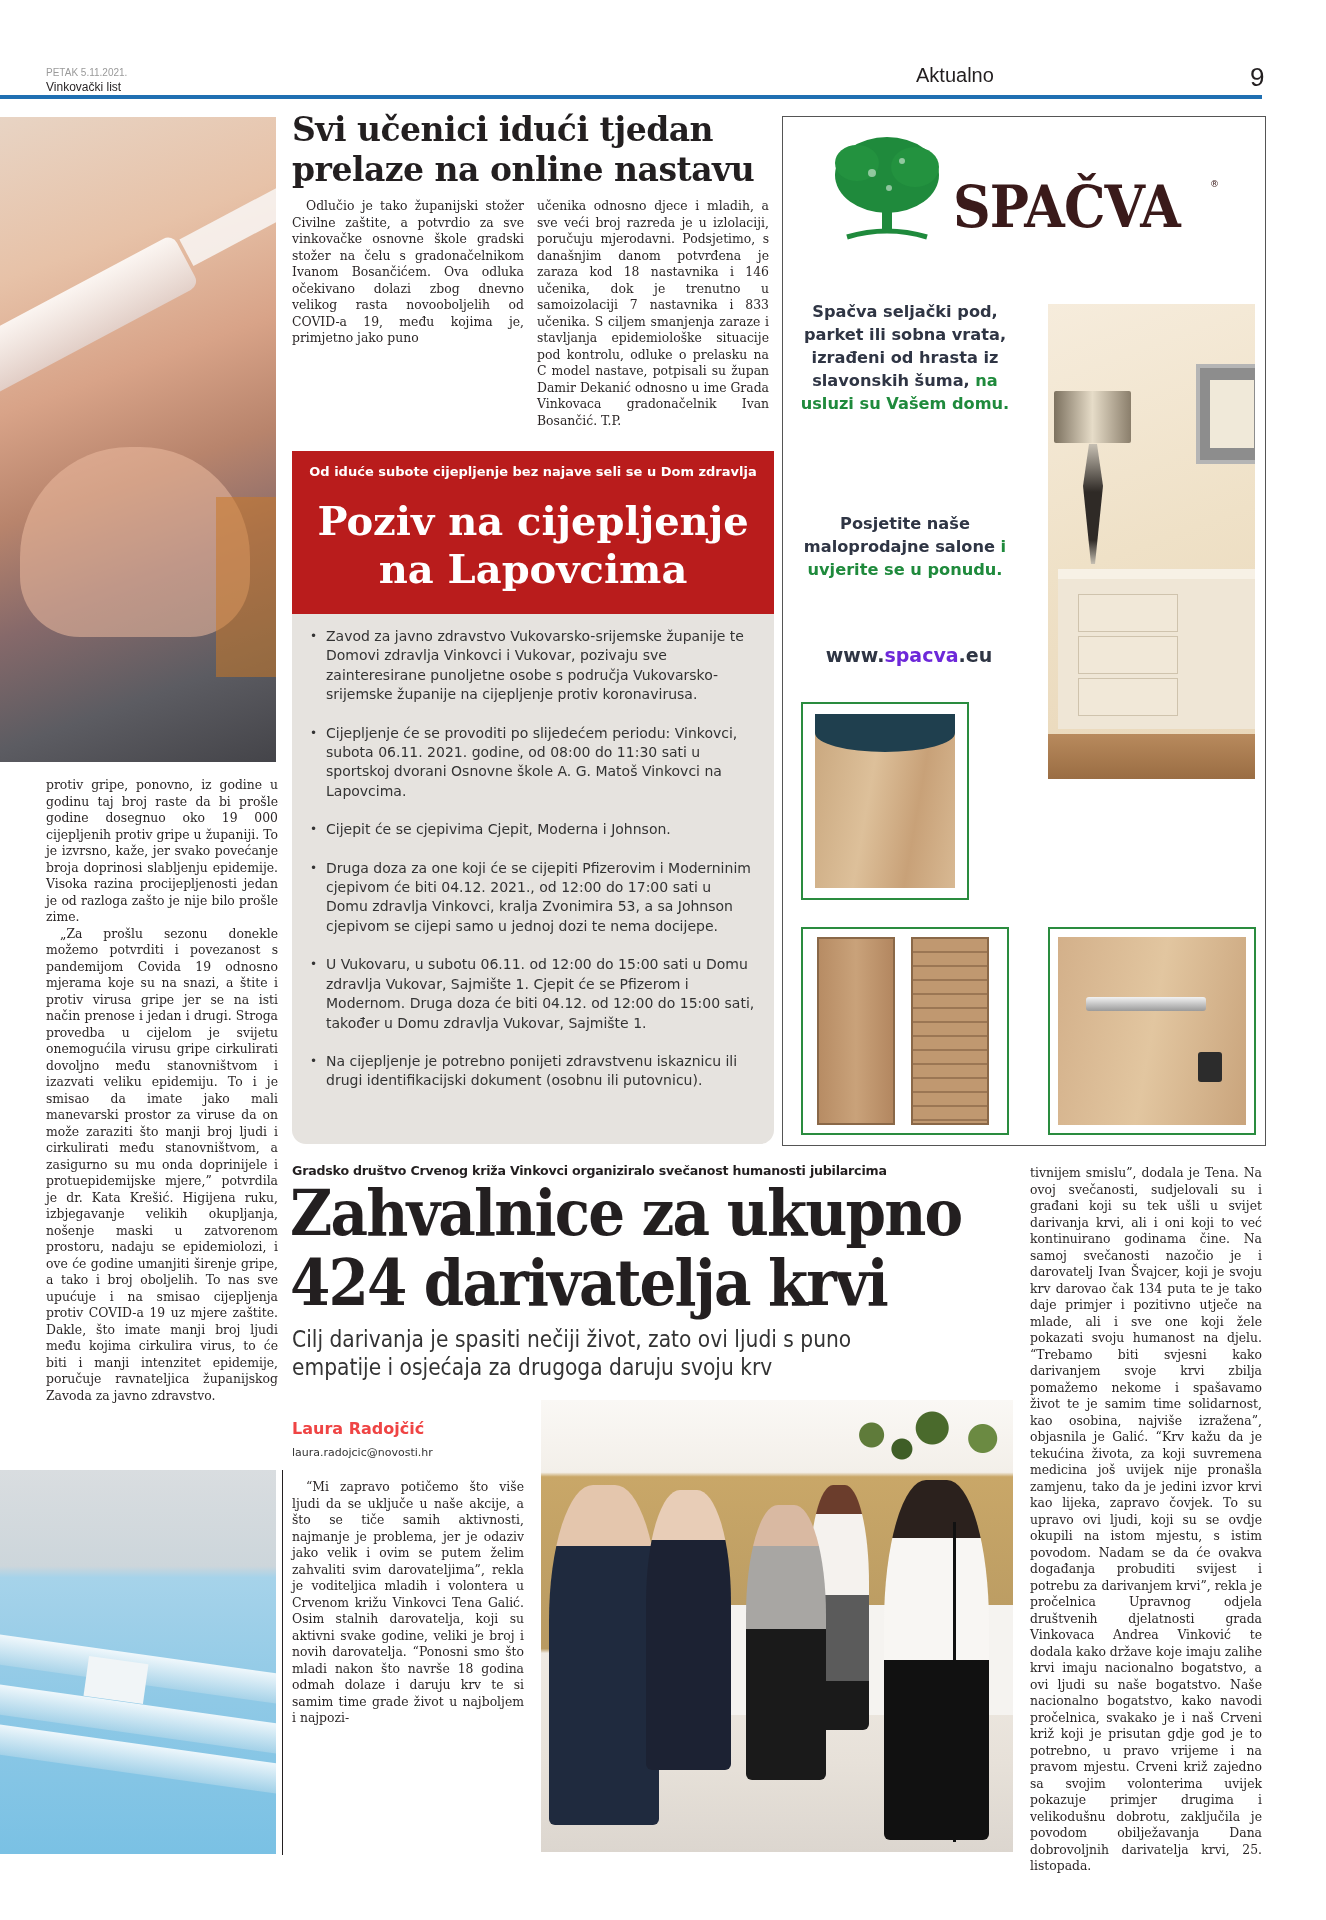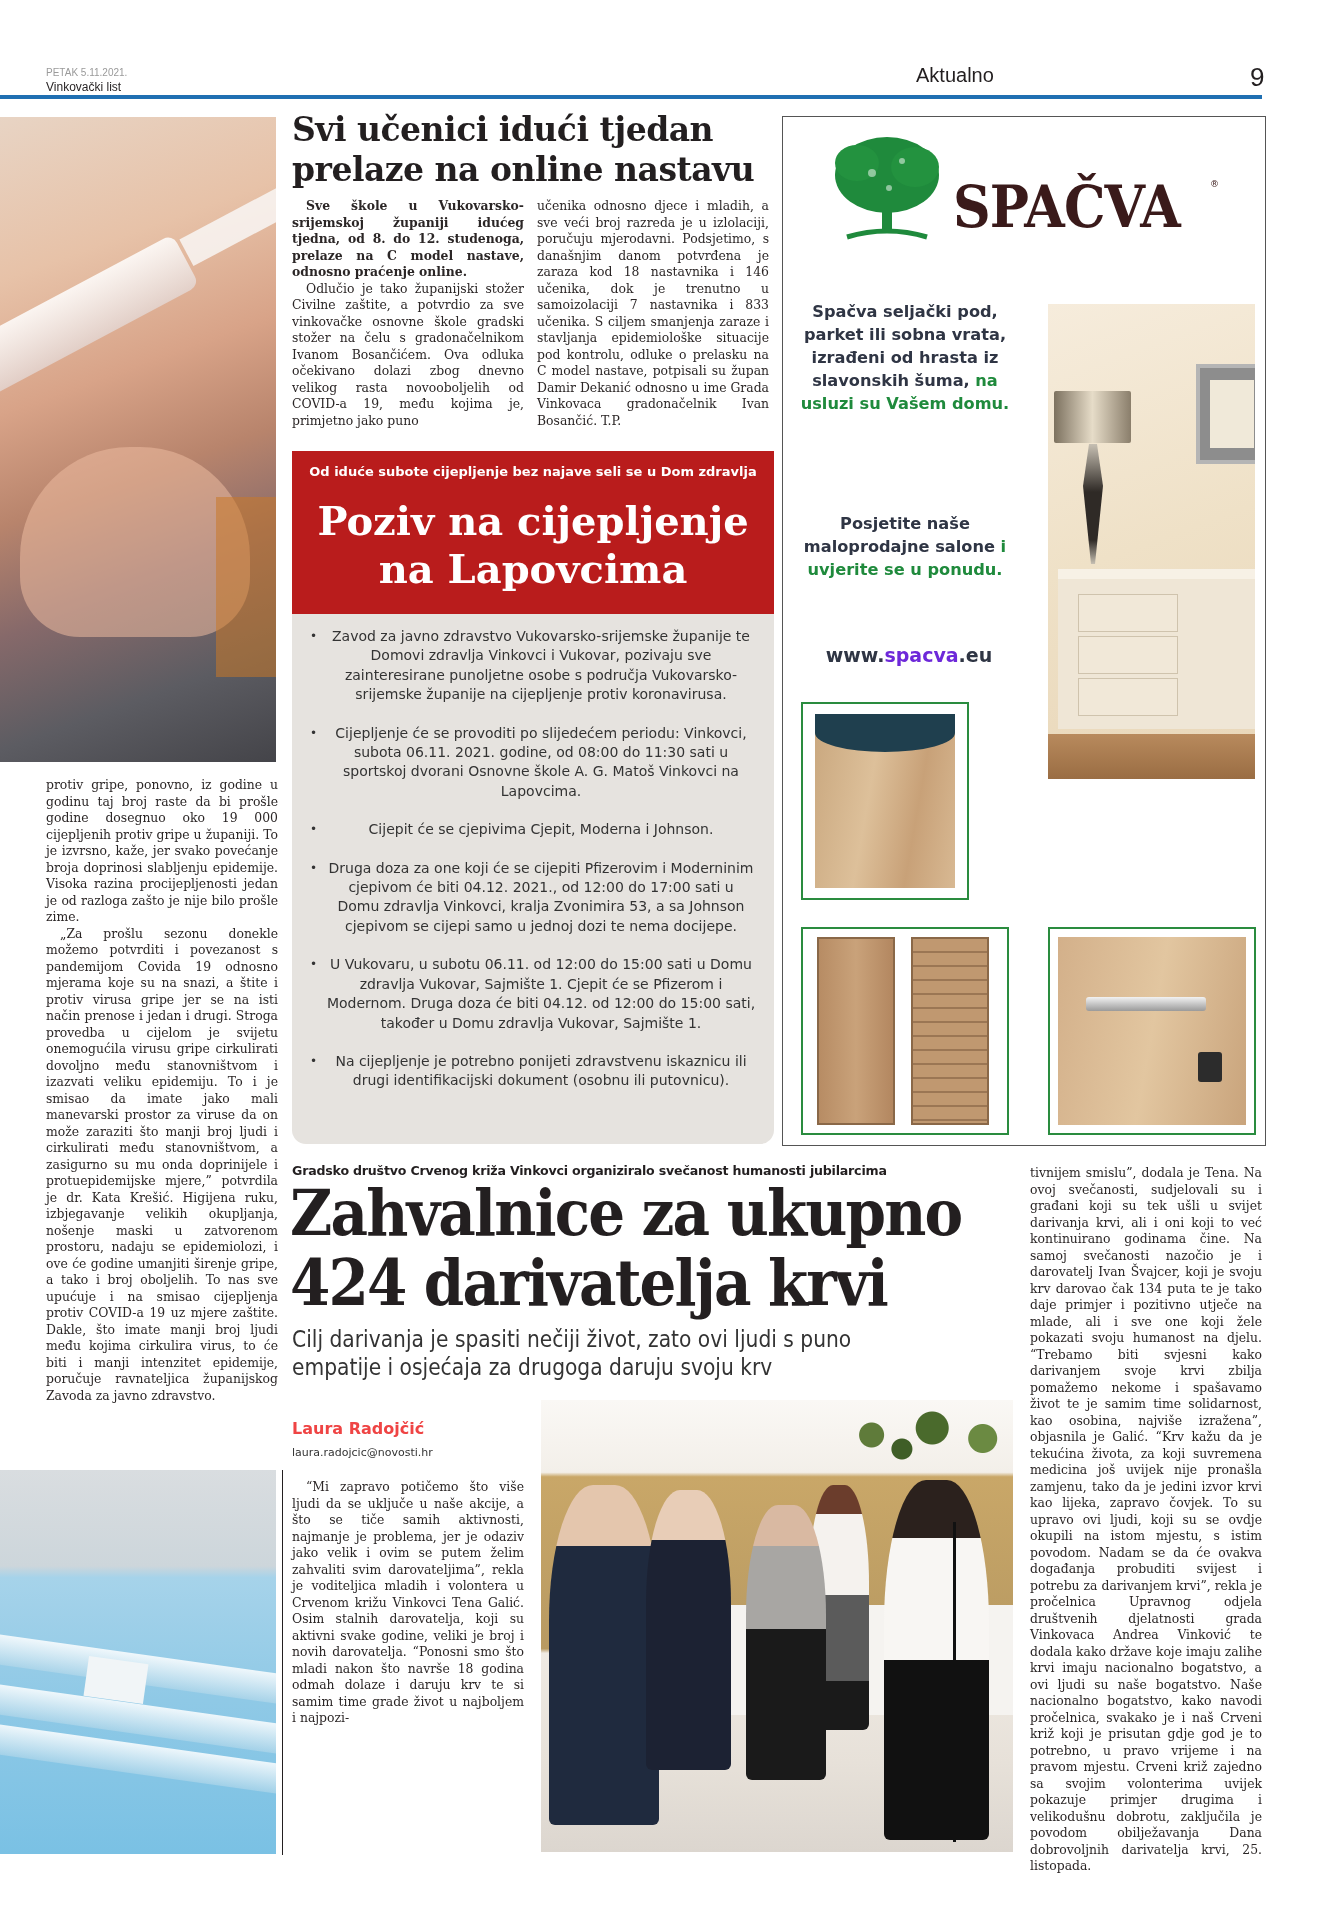--- a/index.html
+++ b/index.html
@@ -43,21 +43,21 @@
   .art1-col.c1 { left: 292px; }
   .art1-col.c2 { left: 537px; }
   .art1-col .lead { font-weight: bold; text-indent: 14px; }
   .art1-col .body { text-indent: 14px; }
 
   
   .red-box { position: absolute; left: 292px; top: 451px; width: 482px; height: 163px; background: #b91c1c; color: #fff; text-align: center; }
   .red-kicker { position: absolute; left: 0; top: 13px; width: 100%; font-family: "DejaVu Sans", sans-serif; font-weight: bold; font-size: 13px; }
   .red-title { position: absolute; left: 0; top: 46px; width: 100%; font-family: "DejaVu Serif", serif; font-weight: bold; font-size: 40px; line-height: 48px; }
 
-  .grey-box { position: absolute; left: 292px; top: 614px; width: 482px; height: 530px; background: #e6e3df; border-radius: 0 0 14px 14px; padding: 13px 18px 0 14px; text-align: center; }
+  .grey-box { position: absolute; left: 292px; top: 614px; width: 482px; height: 530px; background: #e6e3df; border-radius: 0 0 14px 14px; padding: 13px 18px 0 14px; }
   .grey-box ul { list-style: none; }
   .grey-box li { position: relative; padding-left: 20px; font-family: "DejaVu Sans", sans-serif; font-size: 14px; line-height: 19.4px; color: #333; margin-bottom: 19px; }
   .grey-box li::before { content: "•"; position: absolute; left: 4px; top: 0; font-size: 12px; }
 
   
   .ad-box { position: absolute; left: 782px; top: 116px; width: 484px; height: 1030px; border: 1px solid #555; background: #fff; overflow: hidden; }
   .ad-tree { position: absolute; left: 44px; top: 16px; width: 120px; height: 110px; }
   .ad-brand { position: absolute; left: 170px; top: 56px; font-family: "DejaVu Serif", serif; font-weight: bold; font-size: 58px; color: #3a1a1a; letter-spacing: -1px; transform: scaleX(0.9); transform-origin: left; }
   .ad-reg { position: absolute; left: 427px; top: 62px; font-family: "DejaVu Sans", sans-serif; font-size: 9px; color: #3a1a1a; }
   .ad-copy { position: absolute; left: 6px; width: 232px; text-align: center; font-family: "DejaVu Sans", sans-serif; font-weight: bold; font-size: 16.2px; line-height: 23px; color: #2f3544; }
@@ -139,21 +139,20 @@
 <div class="photo-vaccine">
   <div class="tube t1"></div>
   <div class="tube t2"></div>
   <div class="tube t3"></div>
   <div class="label"></div>
 </div>
 <div class="col-rule-l"></div>
 
 <h1 class="art1-title">Svi učenici idući tjedan prelaze na online nastavu</h1>
 <div class="art1-col c1">
-  <p class="lead">Sve škole u Vukovarsko-srijemskoj županiji idućeg tjedna, od 8. do 12. studenoga, prelaze na C model nastave, odnosno praćenje online.</p>
   <p class="body">Odlučio je tako županijski stožer Civilne zaštite, a potvrdio za sve vinkovačke osnovne škole gradski stožer na čelu s gradonačelnikom Ivanom Bosančićem. Ova odluka očekivano dolazi zbog dnevno velikog rasta novooboljelih od COVID-a 19, među kojima je, primjetno jako puno</p>
 </div>
 <div class="art1-col c2">
   <p>učenika odnosno djece i mladih, a sve veći broj razreda je u izlolaciji, poručuju mjerodavni. Podsjetimo, s današnjim danom potvrđena je zaraza kod 18 nastavnika i 146 učenika, dok je trenutno u samoizolaciji 7 nastavnika i 833 učenika. S ciljem smanjenja zaraze i stavljanja epidemiološke situacije pod kontrolu, odluke o prelasku na C model nastave, potpisali su župan Damir Dekanić odnosno u ime Grada Vinkovaca gradonačelnik Ivan Bosančić. T.P.</p>
 </div>
 
 <div class="red-box">
   <div class="red-kicker">Od iduće subote cijepljenje bez najave seli se u Dom zdravlja</div>
   <div class="red-title">Poziv na cijepljenje na Lapovcima</div>
 </div>

